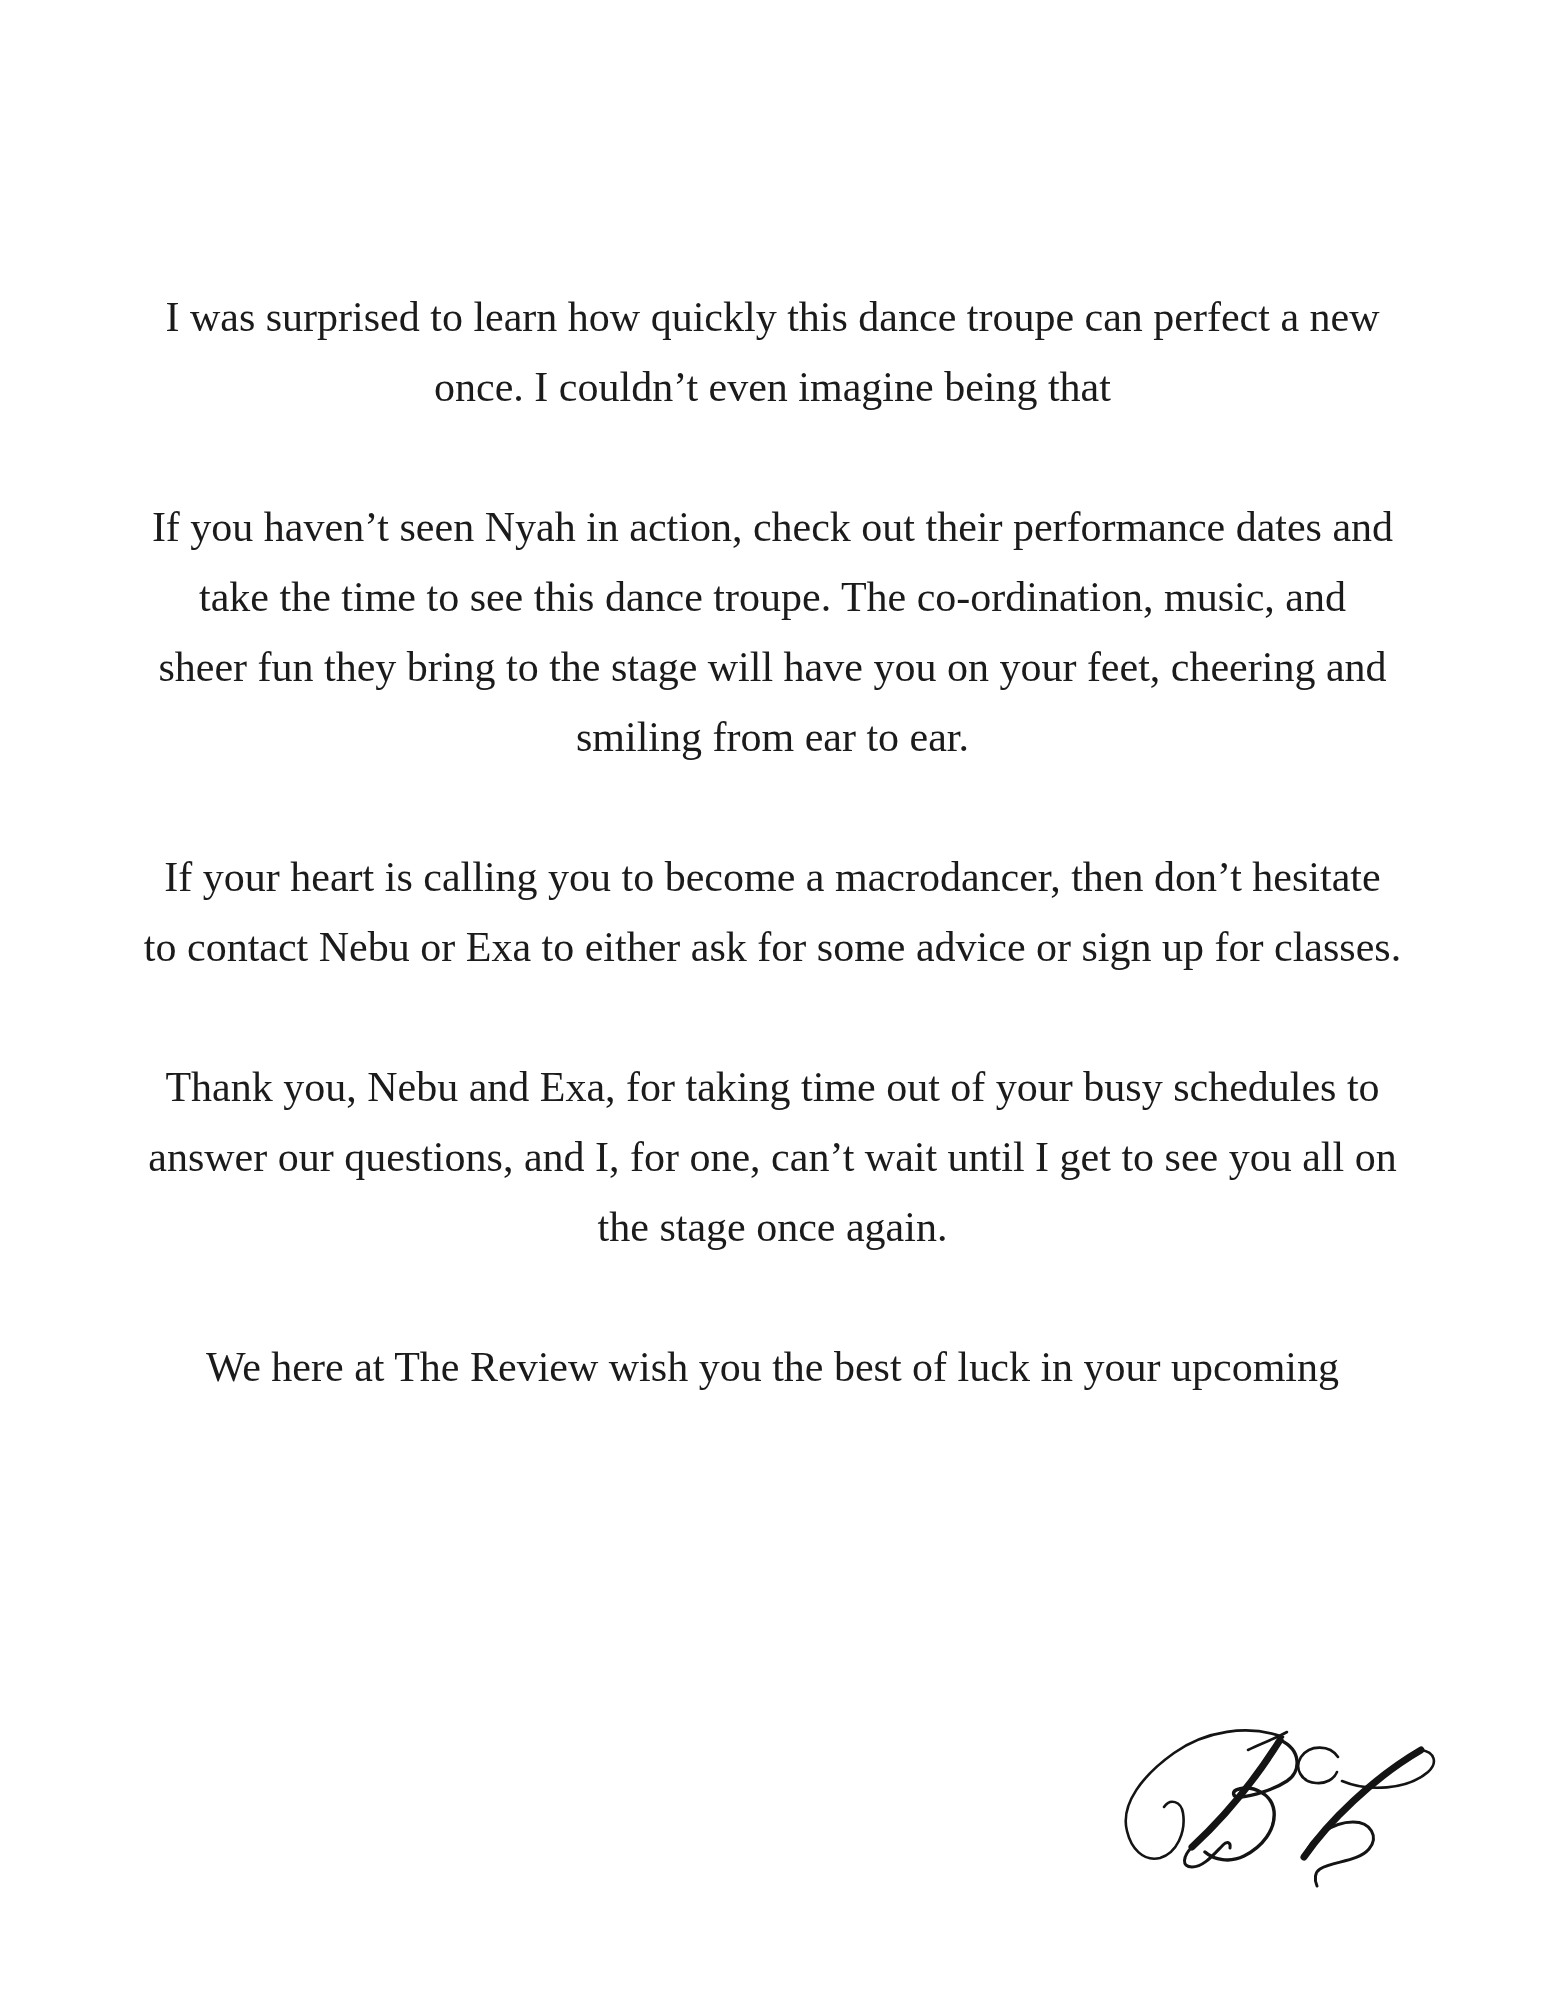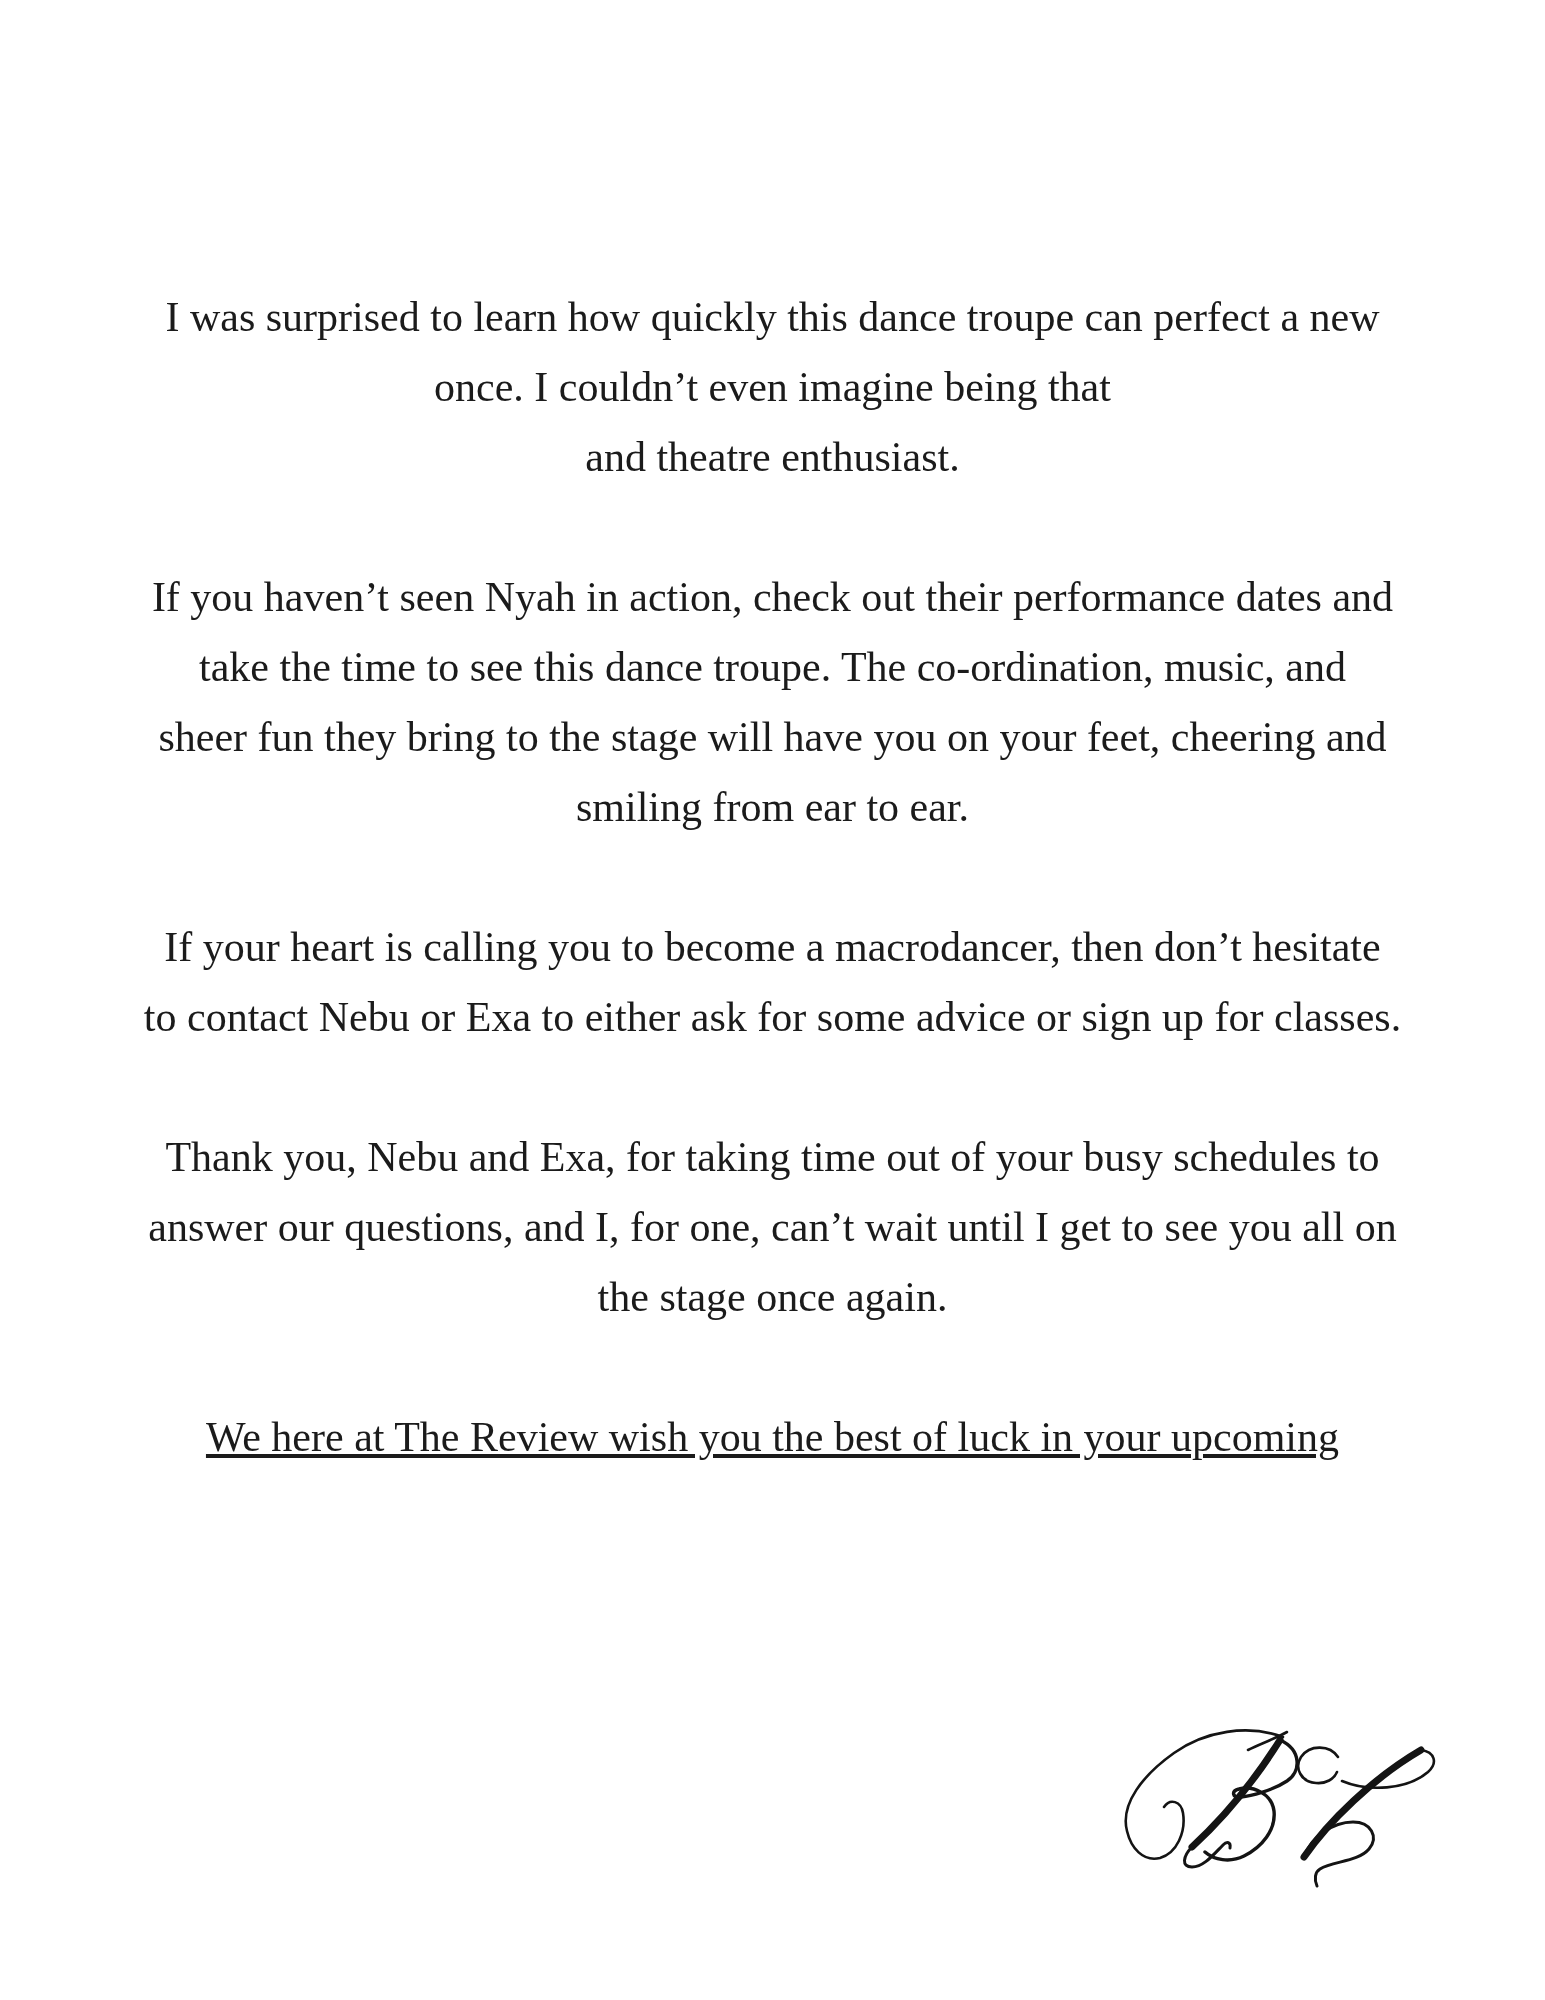--- a/index.html
+++ b/index.html
@@ -15,21 +15,21 @@
   .content {
     position: absolute;
     top: 282px;
     left: 40px;
     right: 40px;
     text-align: center;
     font-size: 42px;
     line-height: 70px;
   }
   .para { margin: 0 0 70px 0; }
-  .para:last-child { margin-bottom: 0; text-decoration: underline; }
+  .para:last-child { margin-bottom: 0; }
   .line { white-space: nowrap; }
   .signature {
     position: absolute;
     left: 1090px;
     top: 1700px;
     width: 380px;
     height: 200px;
   }
   .signature svg { display: block; width: 100%; height: 100%; }
   .signature path {
@@ -42,21 +42,20 @@
 </head>
 <body>
 
 <div class="page">
 
   <div class="content">
 
     <div class="para">
       <div class="line">I was surprised to learn how quickly this dance troupe can perfect a new</div>
       <div class="line">once. I couldn’t even imagine being that</div>
-      <div class="line">and theatre enthusiast.</div>
     </div>
 
     <div class="para">
       <div class="line">If you haven’t seen Nyah in action, check out their performance dates and</div>
       <div class="line">take the time to see this dance troupe. The co-ordination, music, and</div>
       <div class="line">sheer fun they bring to the stage will have you on your feet, cheering and</div>
       <div class="line">smiling from ear to ear.</div>
     </div>
 
     <div class="para">

